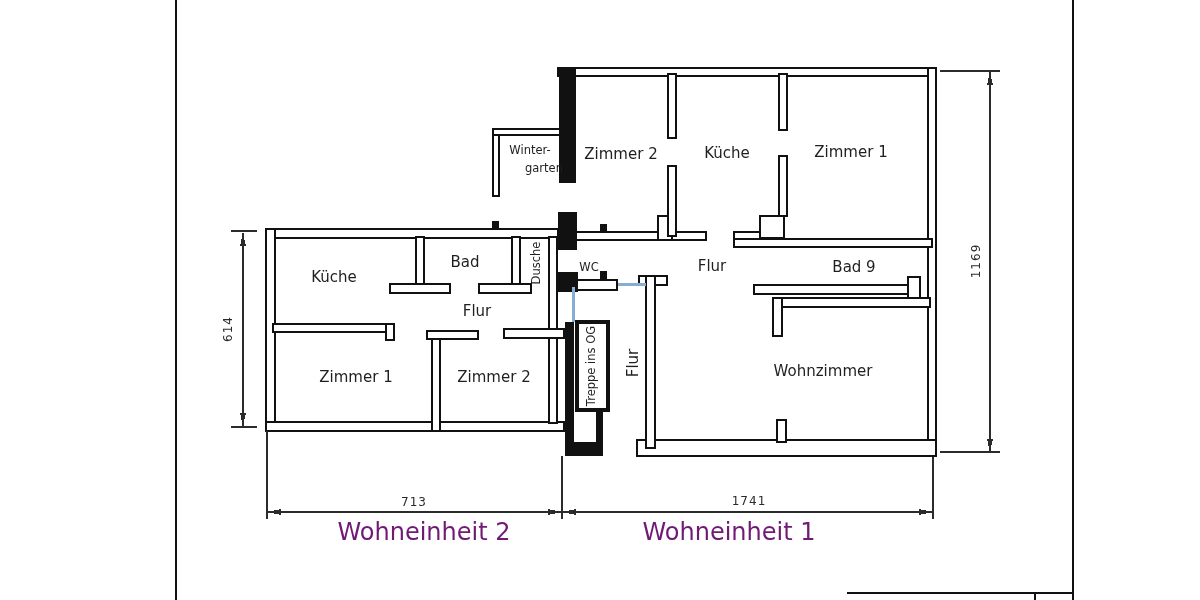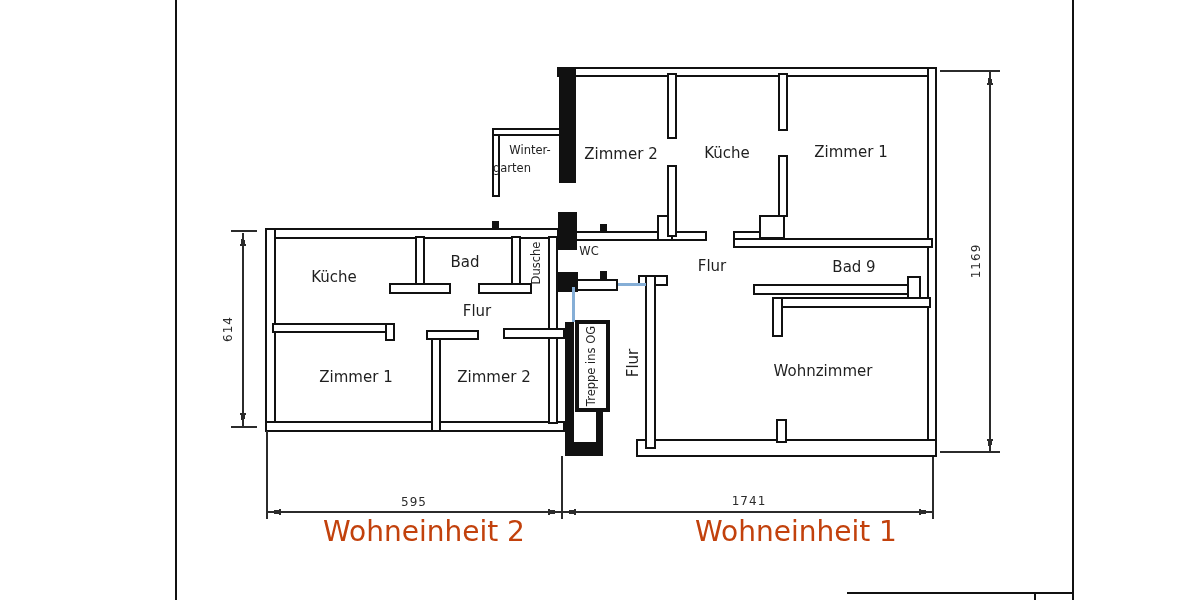--- a/index.html
+++ b/index.html
@@ -5,21 +5,21 @@
   html,body{margin:0;padding:0;background:#fff;}
   #page{position:relative;width:1200px;height:600px;background:#ffffff;overflow:hidden;
         font-family:"DejaVu Sans","Liberation Sans",sans-serif;color:#1f1f1f;}
   #plan-svg{position:absolute;left:0;top:0;}
   .lbl{position:absolute;transform:translate(-50%,-50%);white-space:nowrap;
        font-size:15px;color:#1f1f1f;line-height:1;}
   .lbl.small{font-size:11.5px;}
   .lbl.rot{transform:translate(-50%,-50%) rotate(-90deg);}
   .lbl.dim{font-size:12px;color:#2b2b2b;letter-spacing:1px;}
   .lbl.dim.rot{transform:translate(-50%,-50%) rotate(-90deg);}
-  .lbl.unit{font-size:28px;color:#c2410c;}
+  .lbl.unit{font-size:24px;color:#701a75;}
 </style>
 </head>
 <body>
 
 <div id="page">
 
 <svg id="plan-svg" width="1200" height="600" viewBox="0 0 1200 600" shape-rendering="crispEdges">
 
   <g stroke="#111" stroke-width="2.4" fill="none">
     <line x1="176" y1="0" x2="176" y2="600"></line>
@@ -121,36 +121,36 @@
     <polygon points="562,512 548,509 548,515"></polygon>
     <polygon points="562,512 576,509 576,515"></polygon>
     <polygon points="933,512 919,509 919,515"></polygon>
   </g>
 </svg>
 
 <div class="lbl" style="left:621px;top:154px">Zimmer 2</div>
 <div class="lbl" style="left:727px;top:153px">Küche</div>
 <div class="lbl" style="left:851px;top:152px">Zimmer 1</div>
 <div class="lbl small" style="left:530px;top:151px">Winter-</div>
-<div class="lbl small" style="left:512px;top:169px">garten</div>
-<div class="lbl small" style="left:589px;top:252px">WC</div>
+<div class="lbl small" style="left:544px;top:169px">garten</div>
+<div class="lbl small" style="left:589px;top:268px">WC</div>
 <div class="lbl" style="left:712px;top:266px">Flur</div>
 <div class="lbl" style="left:854px;top:267px">Bad 9</div>
 <div class="lbl rot" style="left:633px;top:363px">Flur</div>
 <div class="lbl small rot" style="left:592px;top:366px">Treppe ins OG</div>
 <div class="lbl" style="left:823px;top:371px">Wohnzimmer</div>
 
 <div class="lbl" style="left:334px;top:277px">Küche</div>
 <div class="lbl" style="left:465px;top:262px">Bad</div>
 <div class="lbl small rot" style="left:537px;top:263px">Dusche</div>
 <div class="lbl" style="left:477px;top:311px">Flur</div>
 <div class="lbl" style="left:356px;top:377px">Zimmer 1</div>
 <div class="lbl" style="left:494px;top:377px">Zimmer 2</div>
 
 <div class="lbl dim rot" style="left:228px;top:329px">614</div>
 <div class="lbl dim rot" style="left:976px;top:261px">1169</div>
-<div class="lbl dim" style="left:414px;top:502px">595</div>
+<div class="lbl dim" style="left:414px;top:502px">713</div>
 <div class="lbl dim" style="left:749px;top:501px">1741</div>
 
 <div class="lbl unit" style="left:424px;top:532px">Wohneinheit 2</div>
-<div class="lbl unit" style="left:796px;top:532px">Wohneinheit 1</div>
+<div class="lbl unit" style="left:729px;top:532px">Wohneinheit 1</div>
 
 </div>
 
 </body></html>

